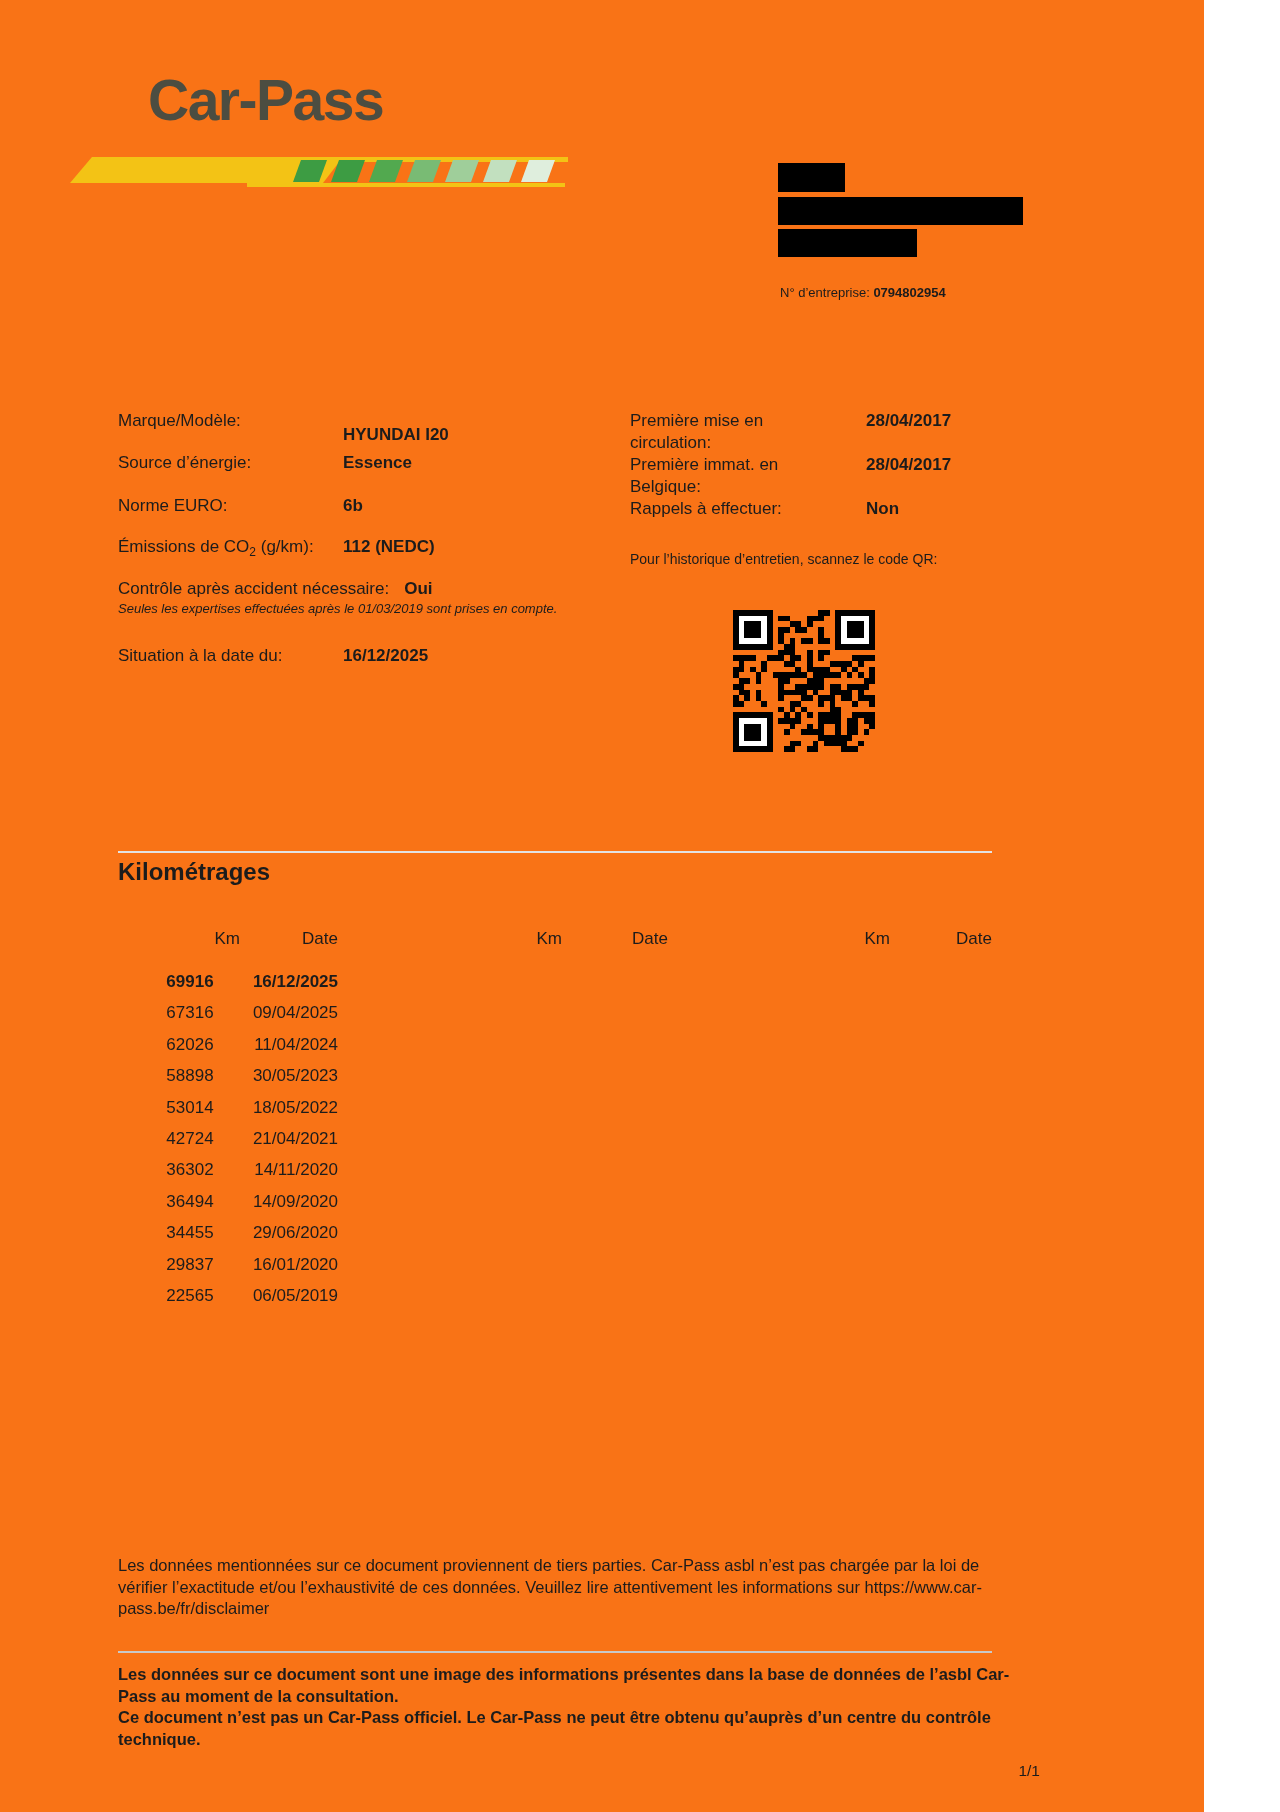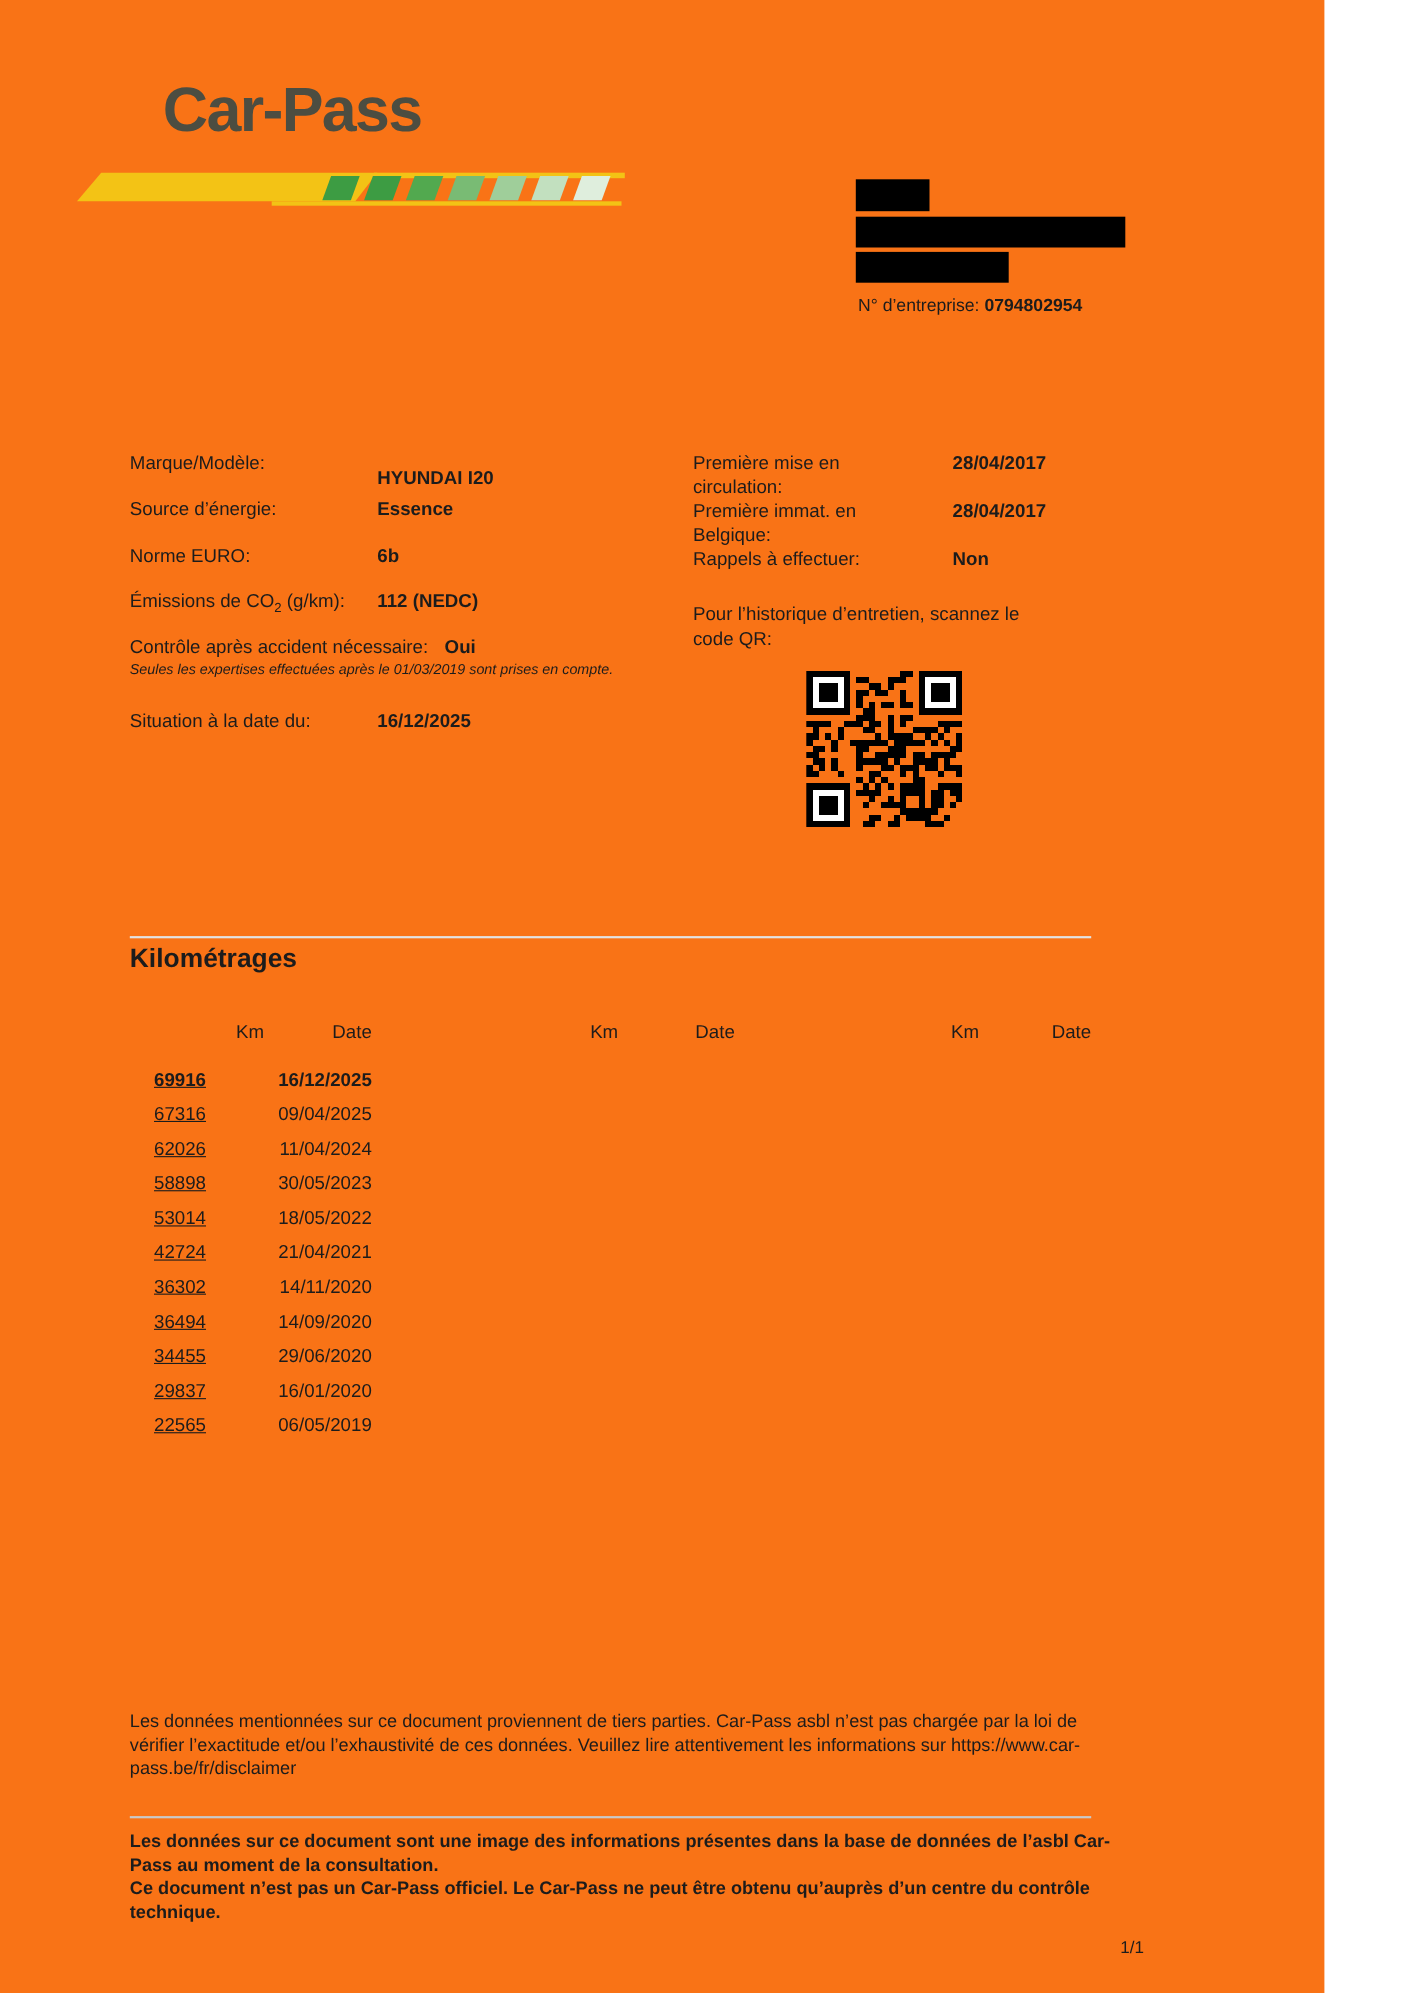--- a/index.html
+++ b/index.html
@@ -10,52 +10,52 @@
   
   .logo-text{left:148px;top:72px;font-size:57px;font-weight:700;letter-spacing:-1.5px;color:#4c4d41;line-height:1;}
   .logo-swoosh{left:60px;top:150px;}
 
   
   .bar{background:#000;}
   .bar1{left:778px;top:163px;width:67px;height:29px;}
   .bar2{left:778px;top:197px;width:245px;height:28px;}
   .bar3{left:778px;top:229px;width:139px;height:28px;}
 
-  .entreprise{left:780px;top:270px;font-size:16px;}
+  .entreprise{left:780px;top:285px;font-size:13px;}
   .entreprise .num{font-weight:700;}
 
   .doc-title{left:118px;top:327px;font-size:23.5px;font-weight:700;font-style:italic;letter-spacing:-0.2px;white-space:nowrap;}
 
   
   .dl-label{left:118px;font-size:17px;line-height:21px;}
   .dl-value{left:343px;font-size:17px;line-height:21px;font-weight:700;}
   .inline-value{font-weight:700;margin-left:15px;}
   .note{left:118px;top:601px;font-size:13px;font-style:italic;}
   sub.co2{font-size:12px;vertical-align:-4px;line-height:0;}
 
   .dr-label{left:630px;width:178px;font-size:17px;line-height:22px;}
   .dr-value{left:866px;font-size:17px;line-height:22px;font-weight:700;}
-  .qr-caption{left:630px;top:548px;width:338px;font-size:17px;line-height:22px;}
+  .qr-caption{left:630px;top:548px;width:338px;font-size:14px;line-height:22px;}
   .qr{left:733px;top:610px;}
 
   
   .hr-light{left:118px;top:851px;width:874px;height:2px;background:#e3e3e3;}
   .km-heading{left:118px;top:858px;font-size:24px;font-weight:700;}
   .km-head{top:929px;font-size:17px;}
   .c-km1{left:140px;width:100px;text-align:right;}
   .c-date1{left:250px;width:88px;text-align:right;}
   .c-km2{left:462px;width:100px;text-align:right;}
   .c-date2{left:580px;width:88px;text-align:right;}
   .c-km3{left:790px;width:100px;text-align:right;}
   .c-date3{left:904px;width:88px;text-align:right;}
   .km-rows{left:0;top:968px;width:1040px;}
   .km-row{position:relative;height:31.4px;font-size:17px;}
   .km-row.bold{font-weight:700;}
   .km-row span{position:absolute;top:4px;}
-  .km-row .km-cell{left:140px;width:100px;text-align:left;text-decoration:underline;}
+  .km-row .km-cell{left:140px;width:100px;text-align:center;}
   .km-row .date-cell{left:250px;width:88px;text-align:right;}
 
   
   .disclaimer{left:118px;top:1555px;width:905px;font-size:16.5px;line-height:21.5px;}
   .hr-dark{left:118px;top:1651px;width:874px;height:2px;background:#c9c9c9;}
   .notice{left:118px;top:1664px;width:905px;font-size:16.5px;line-height:21.5px;font-weight:700;}
   .notice p{margin:0;}
   .page-num{left:940px;top:1762px;width:100px;text-align:right;font-size:15.5px;}
   .url{color:#1c1c1c;text-decoration:none;}
 </style>

